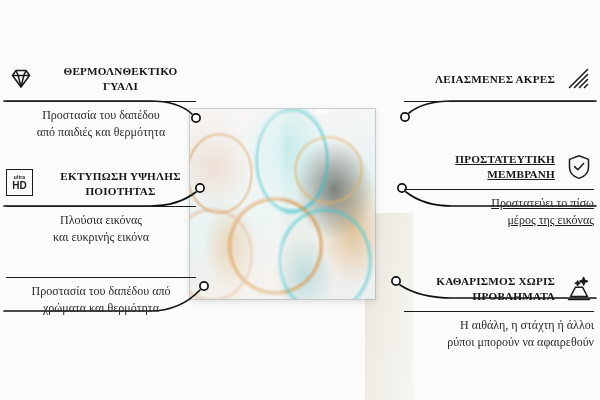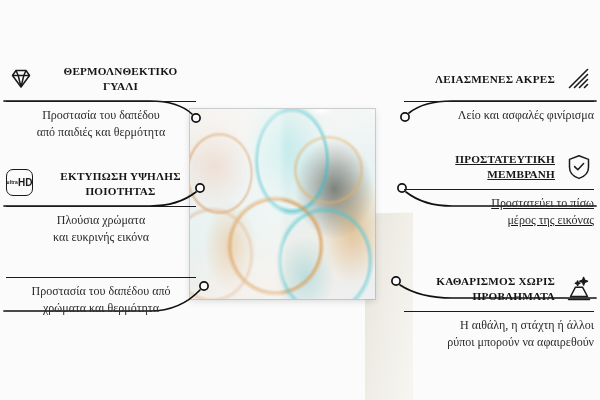--- a/index.html
+++ b/index.html
@@ -72,22 +72,22 @@
     font-size:11.2px;font-weight:700;letter-spacing:.2px;line-height:1.32;
     text-transform:uppercase;color:#161616;
   }
   .rule{height:0;border-top:1.6px solid #1a1a1a;margin:5px 0 5px 0;width:100%;}
   .feature-desc{
     font-size:12px;line-height:1.38;color:#2a2a2a;
   }
   .icon{flex:0 0 auto;width:30px;height:30px;display:block;}
 
   .hd-box{
-    width:25px;height:25px;border:1.7px solid #1a1a1a;border-radius:7px;
-    display:flex;flex-direction:row;align-items:center;justify-content:center;
+    width:25px;height:25px;border:1.7px solid #1a1a1a;border-radius:0;
+    display:flex;flex-direction:column;align-items:center;justify-content:center;
     font-family:"Liberation Sans", sans-serif;line-height:1;
   }
   .hd-ultra{font-size:5px;font-weight:700;letter-spacing:.1px;}
   .hd-hd{font-size:10px;font-weight:700;margin-top:1px;}
 </style>
 </head>
 <body>
 
 <div class="infographic">
 
@@ -145,21 +145,21 @@
     <div class="feature-head">
       <span class="icon">
         <span class="hd-box">
           <span class="hd-ultra">ultra</span>
           <span class="hd-hd">HD</span>
         </span>
       </span>
       <span class="feature-title">ΕΚΤΥΠΩΣΗ ΥΨΗΛΗΣ ΠΟΙΟΤΗΤΑΣ</span>
     </div>
     <div class="rule"></div>
-    <div class="feature-desc" style="white-space:pre-line">Πλούσια χρώματα
+    <div class="feature-desc" style="white-space:pre-line">Πλούσια εικόνας
 και ευκρινής εικόνα</div>
   </div>
 
   <div class="feature left" style="top:272px;">
     <div class="rule"></div>
     <div class="feature-desc" style="white-space:pre-line">Προστασία του δαπέδου από
 χρώματα και θερμότητα</div>
   </div>
 
   <div class="feature right" style="top:62px;">
@@ -168,21 +168,20 @@
         <svg viewBox="0 0 30 30" width="30" height="30" fill="none" stroke="#1a1a1a" stroke-width="1.6" stroke-linecap="round">
           <path d="M5.5 23.5 L23.5 5.5"></path>
           <path d="M10.5 23.5 L23.5 10.5"></path>
           <path d="M15.5 23.5 L23.5 15.5"></path>
           <path d="M20.5 23.5 L23.5 20.5"></path>
         </svg>
       </span>
       <span class="feature-title">ΛΕΙΑΣΜΕΝΕΣ ΑΚΡΕΣ</span>
     </div>
     <div class="rule"></div>
-    <div class="feature-desc" style="white-space:pre-line">Λείο και ασφαλές φινίρισμα</div>
   </div>
 
   <div class="feature right" style="top:150px;text-decoration:underline;">
     <div class="feature-head">
       <span class="icon">
         <svg viewBox="0 0 30 30" width="30" height="30" fill="none" stroke="#1a1a1a" stroke-width="1.5" stroke-linecap="round" stroke-linejoin="round">
           <path d="M15 3.8 L24.5 7.4 L24.5 15.2 C24.5 20.6 20.3 24.6 15 26.4 C9.7 24.6 5.5 20.6 5.5 15.2 L5.5 7.4 Z"></path>
           <path d="M10.6 14.6 L13.8 17.8 L19.6 11.6"></path>
         </svg>
       </span>

